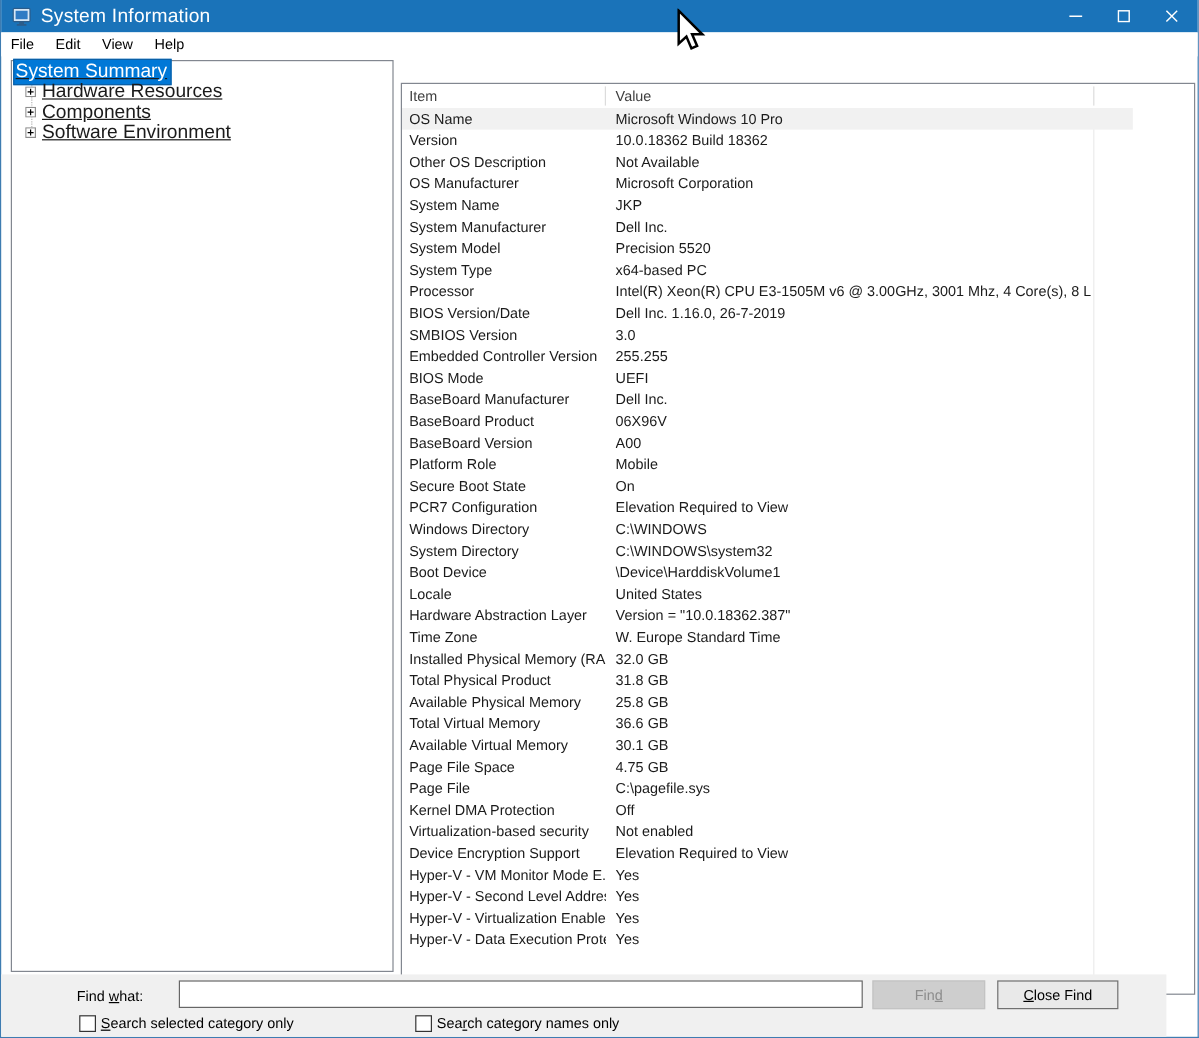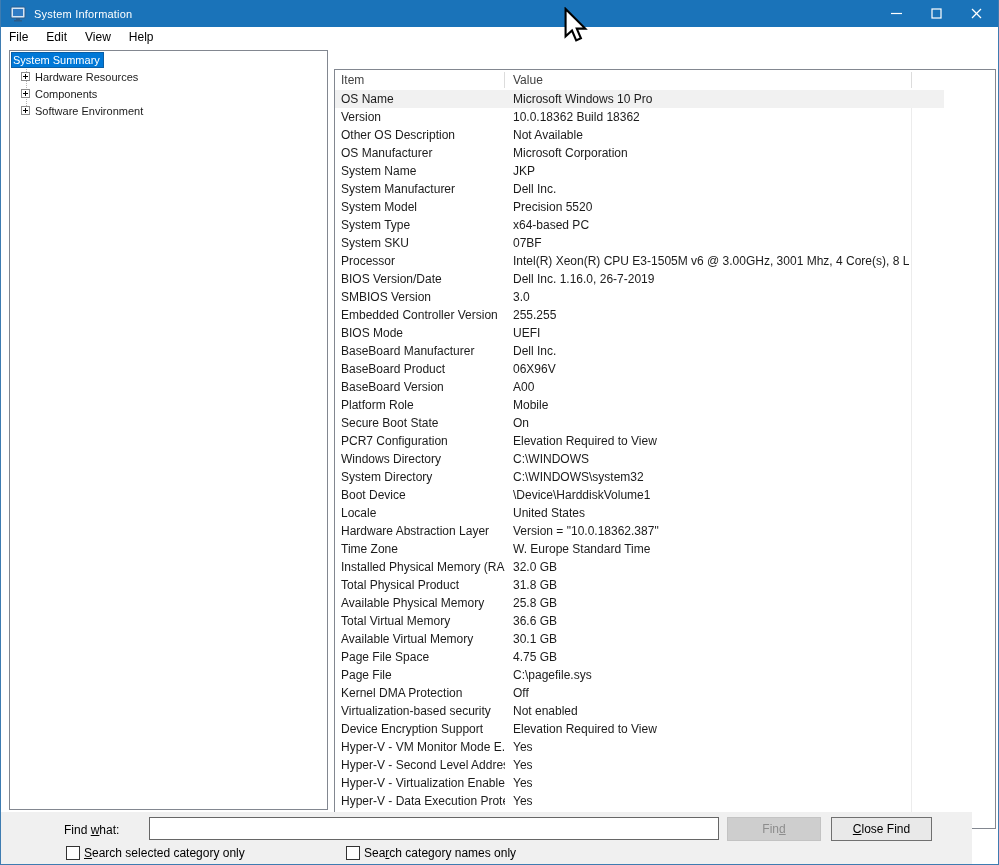--- a/index.html
+++ b/index.html
@@ -2,33 +2,33 @@
 <html style="--titlebar: #1a73b9; --selection: #0078d7; --rowhighlight: #f1f1f1; --winborder: #3e7cb1;"><head>
 <meta charset="utf-8">
 <style>
   html,body{margin:0;padding:0;background:#fff;}
   body{width:999px;height:865px;overflow:hidden;font-family:"Liberation Sans","DejaVu Sans",sans-serif;}
   .window{position:relative;width:999px;height:865px;box-sizing:border-box;background:#fff;
           border-left:1px solid var(--winborder,#3e7cb1);border-right:1px solid var(--winborder,#3e7cb1);
           border-bottom:1px solid var(--winborder,#3e7cb1);}
   
   .titlebar{position:absolute;left:0;top:0;width:100%;height:27px;background:var(--titlebar,#1a73b9);
-            display:flex;align-items:center;color:#fff;font-size:11px;}
+            display:flex;align-items:center;color:#fff;font-size:16px;}
   .appicon{margin:0 8px 0 9px;display:flex;align-items:center;}
   .title{letter-spacing:0.2px;}
   .winbtns{position:absolute;right:2px;top:0;height:27px;display:flex;}
   .wbtn{width:40px;height:27px;display:flex;align-items:center;justify-content:center;}
   
   .menubar{position:absolute;left:0;top:27px;width:100%;height:20px;background:#fff;font-size:12px;
            display:flex;align-items:center;color:#000;}
   .mitem{padding:2px 9px;}
   .mitem:first-child{padding-left:8px;}
   
   .tree-panel{position:absolute;left:8px;top:50px;width:319px;height:760px;box-sizing:border-box;
-              border:1px solid #828790;background:#fff;font-size:11px;color:#1b1b1b;}
+              border:1px solid #828790;background:#fff;font-size:16px;color:#1b1b1b;text-decoration:underline;}
   .tree-guide{position:absolute;left:16px;top:15px;height:44px;border-left:1px dotted #b5b5b5;}
   .trow{position:relative;height:17px;display:flex;align-items:center;}
   .pbox{margin-left:11px;margin-right:5px;width:9px;height:9px;display:flex;}
   .tlabel{white-space:nowrap;}
   .trow:first-child .tlabel{margin-left:1px;padding:1px 3px 1px 1px;}
   .tlabel.selected{background:var(--selection,#0078d7);color:#fff;border:1px solid #0a5fa6;}
   
   .list-panel{position:absolute;left:333px;top:50px;width:662px;height:760px;box-sizing:border-box;
               border:1px solid #828790;background:#fff;font-size:12px;color:#1b1b1b;margin-top:19px;}
   .lheader{position:relative;height:20px;line-height:20px;color:#3f3f3f;}
@@ -177,24 +177,20 @@
         </div>
         <div class="lrow">
           <span class="citem">System Model</span>
           <span class="cvalue">Precision 5520</span>
         </div>
         <div class="lrow">
           <span class="citem">System Type</span>
           <span class="cvalue">x64-based PC</span>
         </div>
         <div class="lrow">
-          <span class="citem">System SKU</span>
-          <span class="cvalue">07BF</span>
-        </div>
-        <div class="lrow">
           <span class="citem">Processor</span>
           <span class="cvalue">Intel(R) Xeon(R) CPU E3-1505M v6 @ 3.00GHz, 3001 Mhz, 4 Core(s), 8 Logical ...</span>
         </div>
         <div class="lrow">
           <span class="citem">BIOS Version/Date</span>
           <span class="cvalue">Dell Inc. 1.16.0, 26-7-2019</span>
         </div>
         <div class="lrow">
           <span class="citem">SMBIOS Version</span>
           <span class="cvalue">3.0</span>

